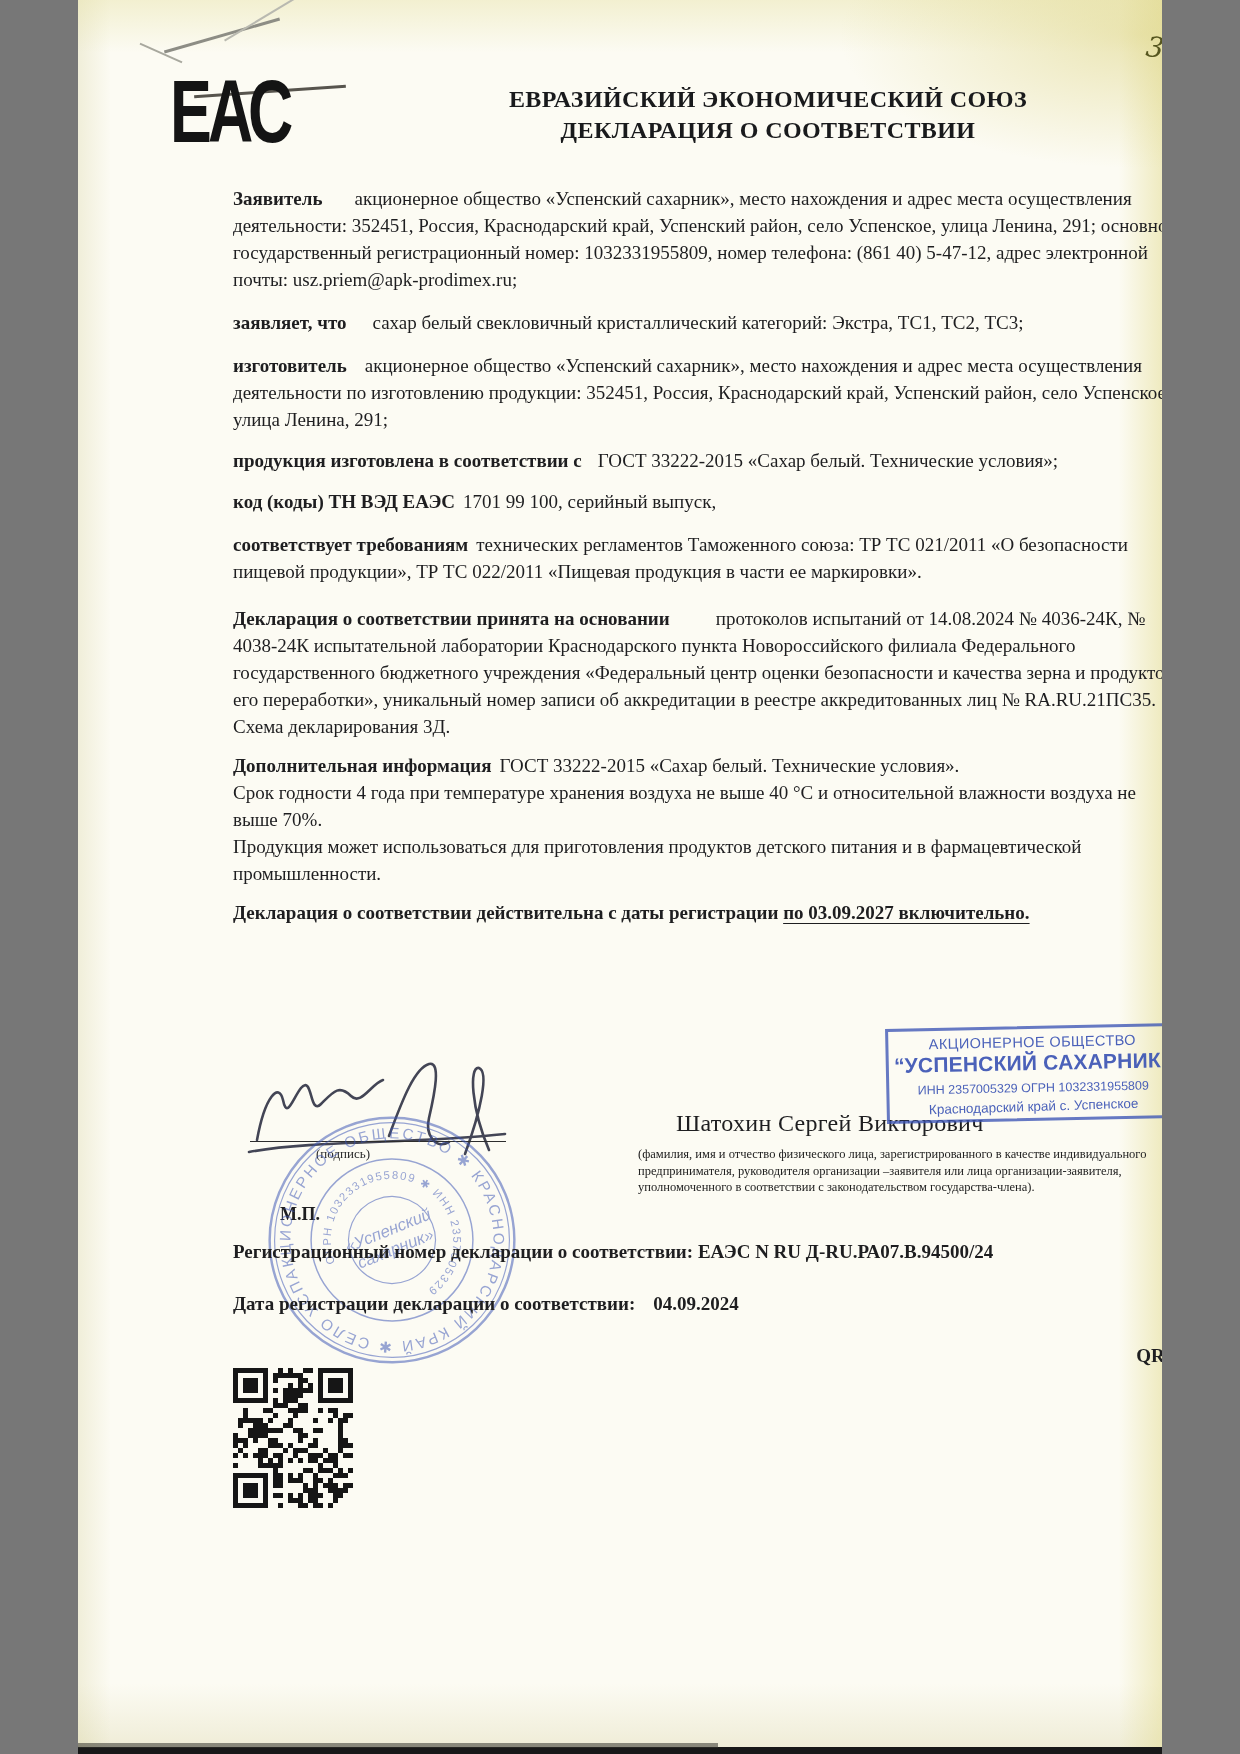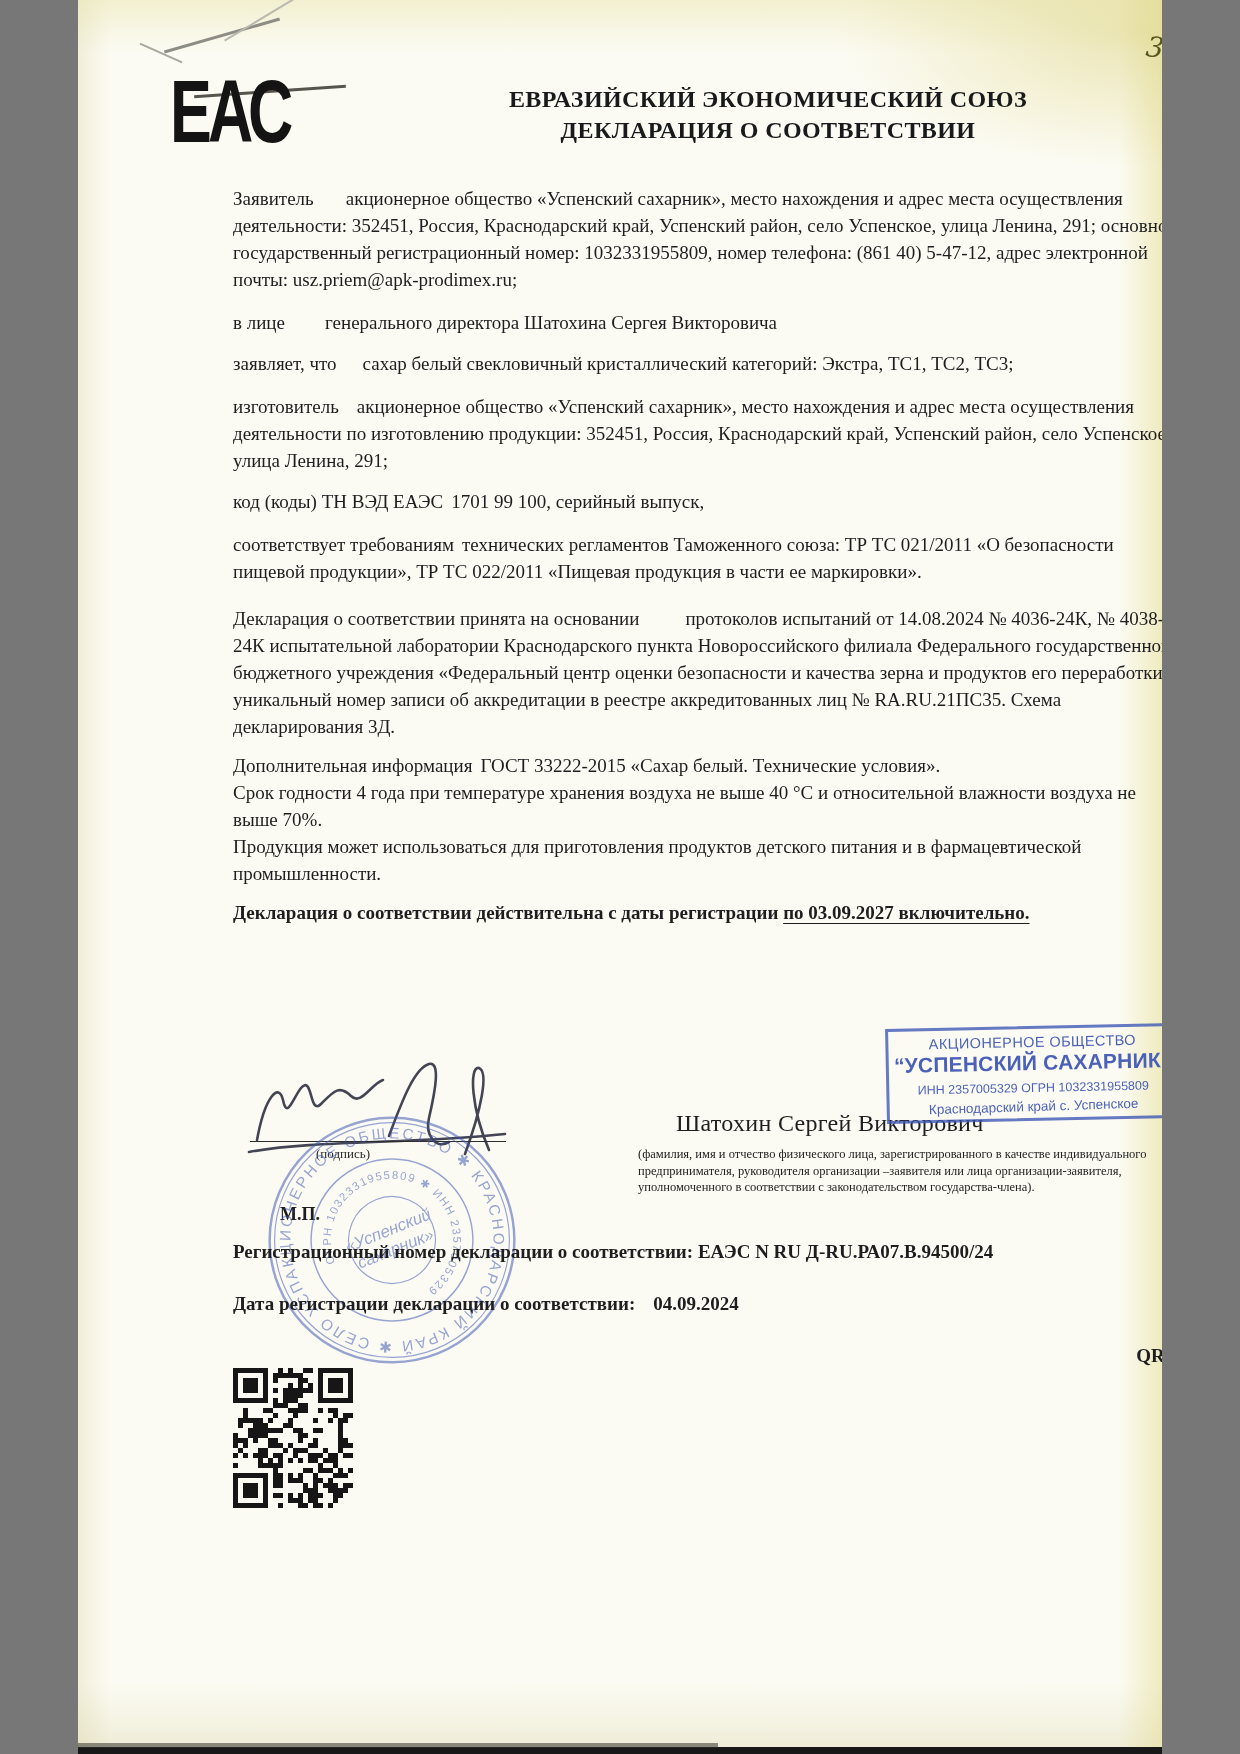--- a/index.html
+++ b/index.html
@@ -29,21 +29,21 @@
   .corner-note {
     position:absolute; left:1068px; top:32px; font-size:28px; font-style:italic;
     color:#56561f; transform:rotate(7deg); font-family:"DejaVu Serif",serif;
   }
 
   .content { position:absolute; left:155px; top:185px; width:952px; font-size:19px; line-height:27px; text-align:left; }
   .content p { margin:0; }
   .mb14{margin-bottom:14px!important} .mb16{margin-bottom:16px!important}
   .mb20{margin-bottom:20px!important} .mb12{margin-bottom:12px!important}
   b{font-weight:bold}
-  .lbl{font-weight:normal}
+  .lbl{font-weight:bold}
   .g8{margin-right:8px} .g16{margin-right:16px} .g18{margin-right:18px}
   .g26{margin-right:26px} .g32{margin-right:32px} .g40{margin-right:40px} .g46{margin-right:46px}
   .block{display:block}
   .u{text-decoration:underline; text-underline-offset:4px;}
 
   
   .sig-svg { position:absolute; left:165px; top:1058px; width:290px; height:110px; }
   .sig-line { position:absolute; left:172px; top:1141px; width:256px; border-top:1.5px solid #2d2d2d; }
   .podpis { position:absolute; left:238px; top:1146px; font-size:13px; color:#2a2a2a; }
   .mp { position:absolute; left:202px; top:1204px; font-size:18px; font-weight:bold; }
@@ -96,27 +96,27 @@
   <div class="doc-header">
     <div>ЕВРАЗИЙСКИЙ ЭКОНОМИЧЕСКИЙ СОЮЗ</div>
     <div>ДЕКЛАРАЦИЯ О СООТВЕТСТВИИ</div>
   </div>
   <div class="corner-note">3а</div>
 
   <div class="content">
     <p class="mb16"><b class="lbl g32">Заявитель</b><span>акционерное общество «Успенский сахарник»,</span>
       <span>место нахождения и адрес места осуществления деятельности: 352451, Россия, Краснодарский край, Успенский район, село Успенское, улица Ленина, 291; основной государственный регистрационный номер: 1032331955809, номер телефона: (861 40) 5-47-12, адрес электронной почты: usz.priem@apk-prodimex.ru;</span></p>
 
-    <p class="mb14"><b class="lbl g40">в лице</b><span>генерального директора Шатохина Сергея Викторовича</span></p>
 
     <p class="mb16"><b class="lbl g26">заявляет, что</b><span>сахар белый свекловичный кристаллический категорий: Экстра, ТС1, ТС2, ТС3;</span></p>
 
     <p class="mb14"><b class="lbl g18">изготовитель</b><span>акционерное общество «Успенский сахарник»,</span>
       <span>место нахождения и адрес места осуществления деятельности по изготовлению продукции: 352451, Россия, Краснодарский край, Успенский район, село Успенское, улица Ленина, 291;</span></p>
 
+    <p class="mb14"><b class="lbl g16">продукция изготовлена в соответствии с</b><span>ГОСТ 33222-2015 «Сахар белый. Технические условия»;</span></p>
 
     <p class="mb16"><b class="lbl g8">код (коды) ТН ВЭД ЕАЭС</b><span>1701 99 100, серийный выпуск,</span></p>
 
     <p class="mb20"><b class="lbl g8">соответствует требованиям</b><span>технических регламентов Таможенного союза: ТР ТС 021/2011 «О безопасности пищевой продукции», ТР ТС 022/2011 «Пищевая продукция в части ее маркировки».</span></p>
 
     <p class="mb12"><b class="lbl g46">Декларация о соответствии принята на основании</b><span>протоколов испытаний от 14.08.2024 № 4036-24К, № 4038-24К испытательной лаборатории Краснодарского пункта Новороссийского филиала Федерального государственного бюджетного учреждения «Федеральный центр оценки безопасности и качества зерна и продуктов его переработки», уникальный номер записи об аккредитации в реестре аккредитованных лиц № RA.RU.21ПС35. Схема декларирования 3Д.</span></p>
 
     <p class="mb12"><span><b class="lbl g8">Дополнительная информация</b><span>ГОСТ 33222-2015 «Сахар белый. Технические условия».</span></span>
       <span class="block">Срок годности 4 года при температуре хранения воздуха не выше 40 °С и относительной влажности воздуха не выше 70%.</span>
       <span class="block">Продукция может использоваться для приготовления продуктов детского питания и в фармацевтической промышленности.</span></p>

